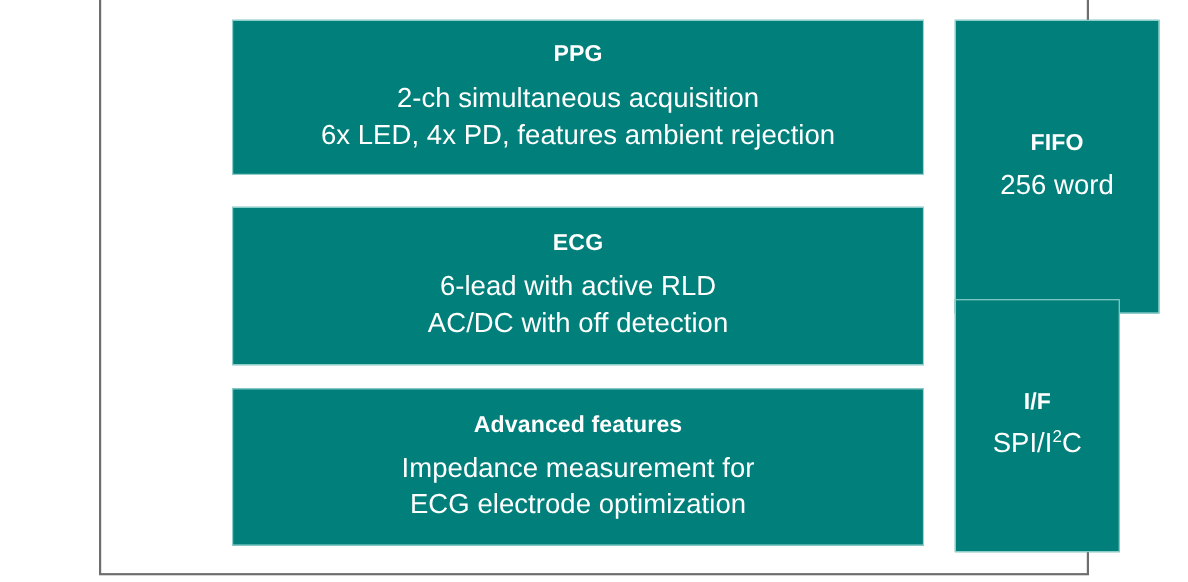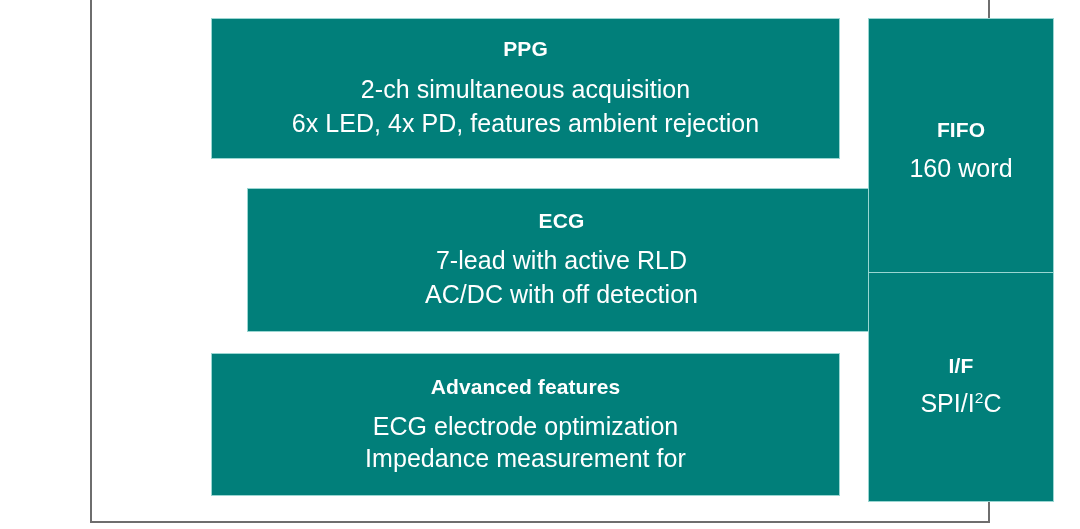--- a/index.html
+++ b/index.html
@@ -75,42 +75,41 @@
     left: 119px;
     top: 18px;
     width: 629px;
     height: 141px;
   }
   #block-ecg {
     left: 119px;
     top: 188px;
     width: 629px;
     height: 144px;
-    margin-left: 36px;
   }
   #block-advanced {
     left: 119px;
     top: 353px;
     width: 629px;
     height: 143px;
     text-align: right;
   }
   #block-advanced .line { line-height: 1.28; }
 
   
   #block-fifo {
     left: 776px;
     top: 18px;
     width: 186px;
     height: 267px;
   }
   #block-if {
     left: 776px;
     top: 272px;
-    width: 186px;
+    width: 150px;
     height: 230px;
   }
   #block-fifo .title,
   #block-if .title {
     margin-bottom: 8px;
   }
 
   sup {
     font-size: 0.62em;
     vertical-align: super;
@@ -125,33 +124,33 @@
   <div id="frame">
 
     <div class="block" id="block-ppg">
       <div class="title">PPG</div>
       <div class="line">2-ch simultaneous acquisition</div>
       <div class="line">6x LED, 4x PD, features ambient rejection</div>
     </div>
 
     <div class="block" id="block-ecg">
       <div class="title">ECG</div>
-      <div class="line">7-lead with active RLD</div>
+      <div class="line">6-lead with active RLD</div>
       <div class="line">AC/DC with off detection</div>
     </div>
 
     <div class="block" id="block-advanced">
       <div class="title">Advanced features</div>
+      <div class="line">Impedance measurement for</div>
       <div class="line">ECG electrode optimization</div>
-      <div class="line">Impedance measurement for</div>
     </div>
 
     <div class="block" id="block-fifo">
       <div class="title">FIFO</div>
-      <div class="line">160 word</div>
+      <div class="line">256 word</div>
     </div>
 
     <div class="block" id="block-if">
       <div class="title">I/F</div>
       <div class="line">SPI/I<sup>2</sup>C</div>
     </div>
 
   </div>
 </div>
 

